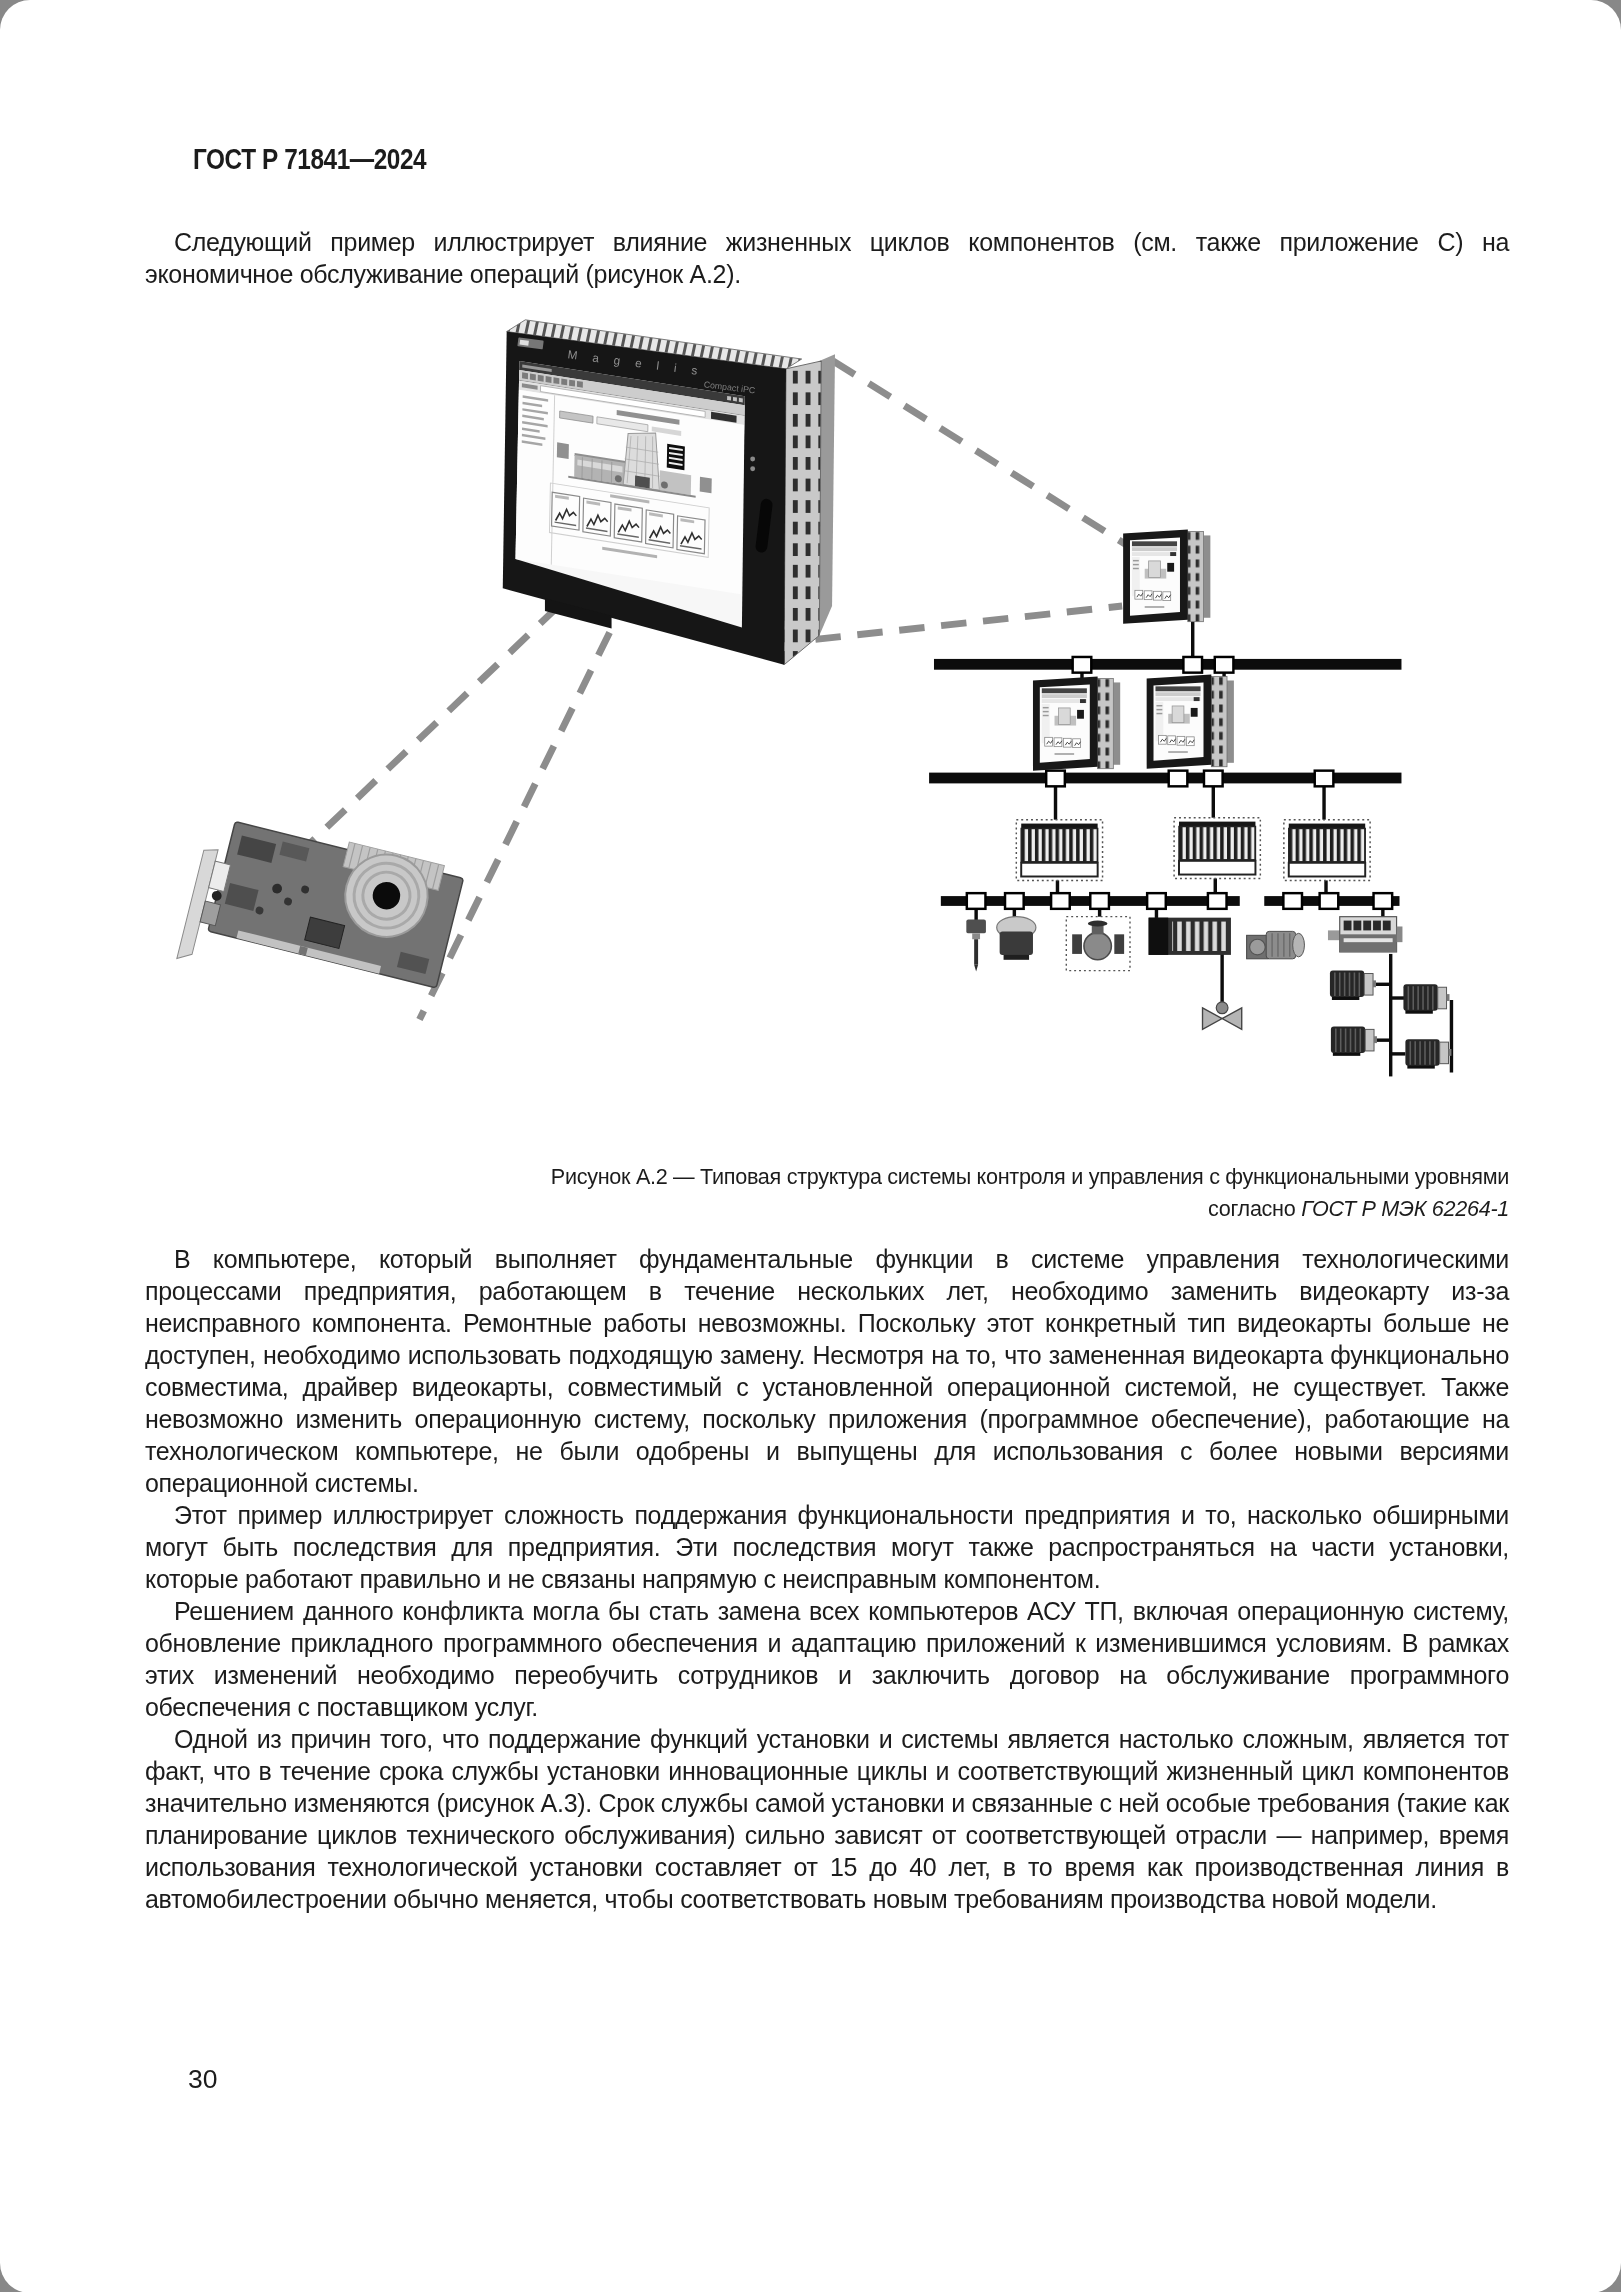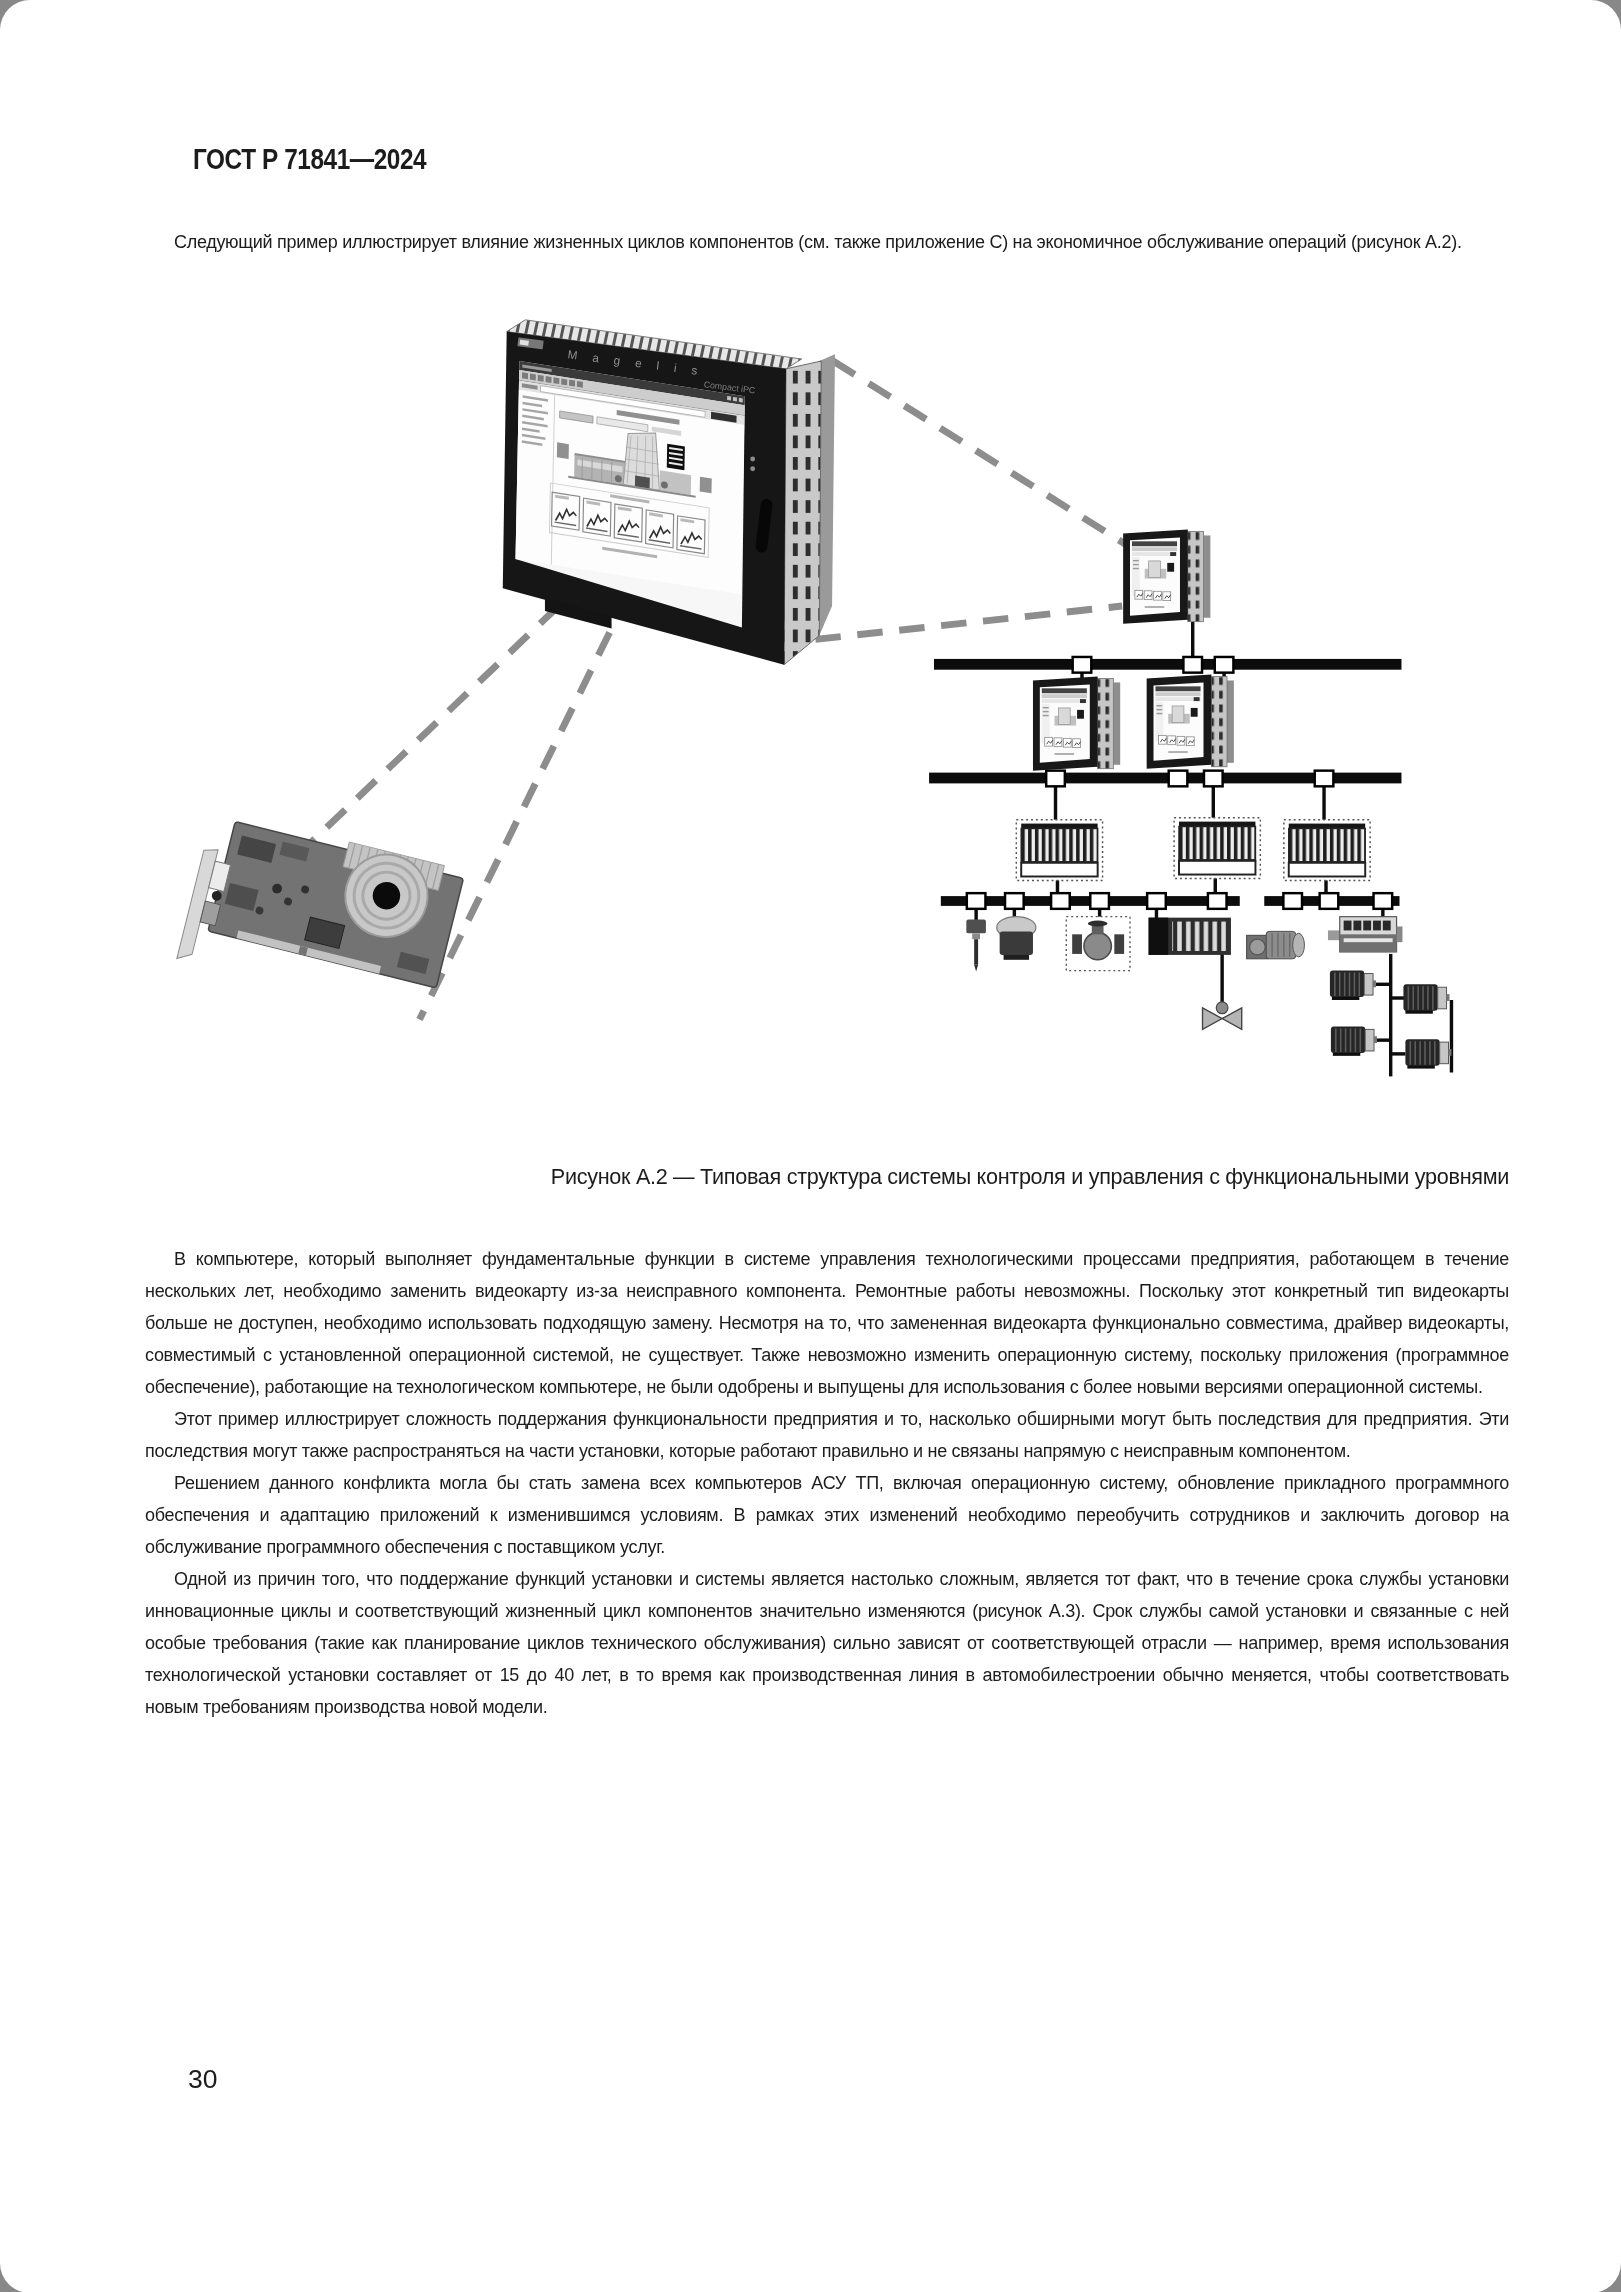--- a/index.html
+++ b/index.html
@@ -11,21 +11,21 @@
     overflow:hidden;
     border-radius:30px;
   }
   .doc-header{
     position:absolute;left:193px;top:143px;
     font-size:29px;font-weight:bold;letter-spacing:-0.5px;
     transform:scaleX(0.84);transform-origin:0 0;white-space:nowrap;
   }
   .textblock{
     position:absolute;left:145px;width:1364px;
-    font-size:18px;line-height:32px;letter-spacing:-0.3px;
+    font-size:25px;line-height:32px;letter-spacing:-0.3px;
     text-align:justify;
   }
   .textblock p{margin:0;text-indent:29px;}
   .intro{top:226px;}
   .bodytext{top:1243px;}
   .fig-caption{
     position:absolute;left:145px;width:1364px;top:1161px;
     font-size:21.6px;line-height:32px;letter-spacing:-0.3px;text-align:right;
   }
   .page-number{
@@ -344,20 +344,21 @@
         <circle cx="46" cy="82" r="4" fill="#383838"></circle>
         <circle cx="86" cy="50" r="4" fill="#303030"></circle>
       <rect x="-10" y="44" width="16" height="28" fill="#ececec" stroke="#777" stroke-width="1"></rect>
       <circle cx="0" cy="78" r="5" fill="#222"></circle>
       <rect x="-10" y="86" width="16" height="22" fill="#9e9e9e" stroke="#555" stroke-width="1"></rect>
     </g>
   </svg>
 
   <div class="fig-caption">
     <div>Рисунок А.2 — Типовая структура системы контроля и управления с функциональными уровнями</div>
+    <div><span>согласно </span><i>ГОСТ Р МЭК 62264-1</i></div>
   </div>
 
   <div class="textblock bodytext">
     <p>В компьютере, который выполняет фундаментальные функции в системе управления технологическими процессами предприятия, работающем в течение нескольких лет, необходимо заменить видеокарту из-за неисправного компонента. Ремонтные работы невозможны. Поскольку этот конкретный тип видеокарты больше не доступен, необходимо использовать подходящую замену. Несмотря на то, что замененная видеокарта функционально совместима, драйвер видеокарты, совместимый с установленной операционной системой, не существует. Также невозможно изменить операционную систему, поскольку приложения (программное обеспечение), работающие на технологическом компьютере, не были одобрены и выпущены для использования с более новыми версиями операционной системы.</p>
     <p>Этот пример иллюстрирует сложность поддержания функциональности предприятия и то, насколько обширными могут быть последствия для предприятия. Эти последствия могут также распространяться на части установки, которые работают правильно и не связаны напрямую с неисправным компонентом.</p>
     <p>Решением данного конфликта могла бы стать замена всех компьютеров АСУ ТП, включая операционную систему, обновление прикладного программного обеспечения и адаптацию приложений к изменившимся условиям. В рамках этих изменений необходимо переобучить сотрудников и заключить договор на обслуживание программного обеспечения с поставщиком услуг.</p>
     <p>Одной из причин того, что поддержание функций установки и системы является настолько сложным, является тот факт, что в течение срока службы установки инновационные циклы и соответствующий жизненный цикл компонентов значительно изменяются (рисунок А.3). Срок службы самой установки и связанные с ней особые требования (такие как планирование циклов технического обслуживания) сильно зависят от соответствующей отрасли — например, время использования технологической установки составляет от 15 до 40 лет, в то время как производственная линия в автомобилестроении обычно меняется, чтобы соответствовать новым требованиям производства новой модели.</p>
   </div>
 
   <div class="page-number">30</div>

